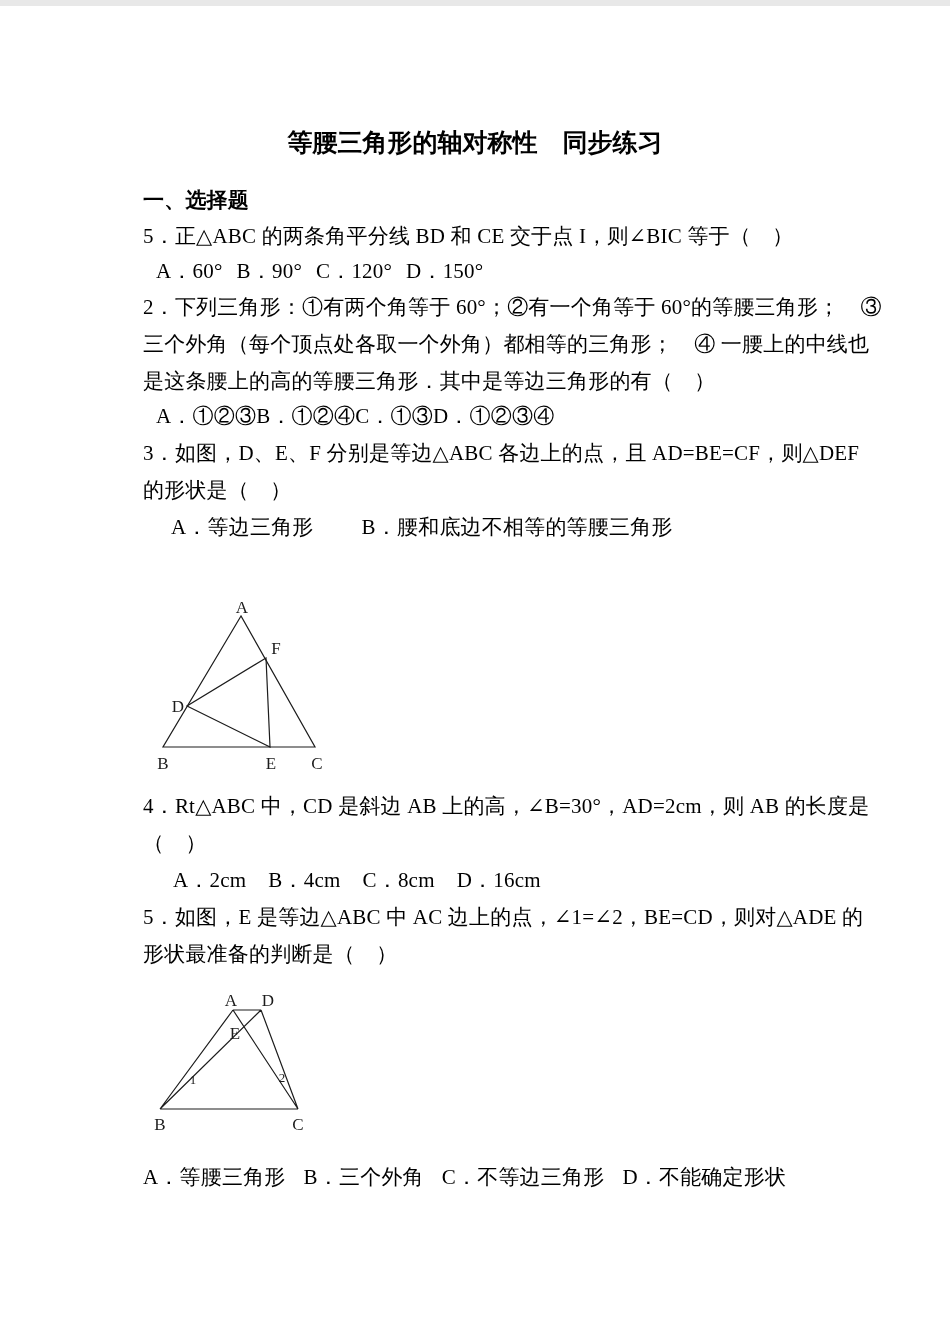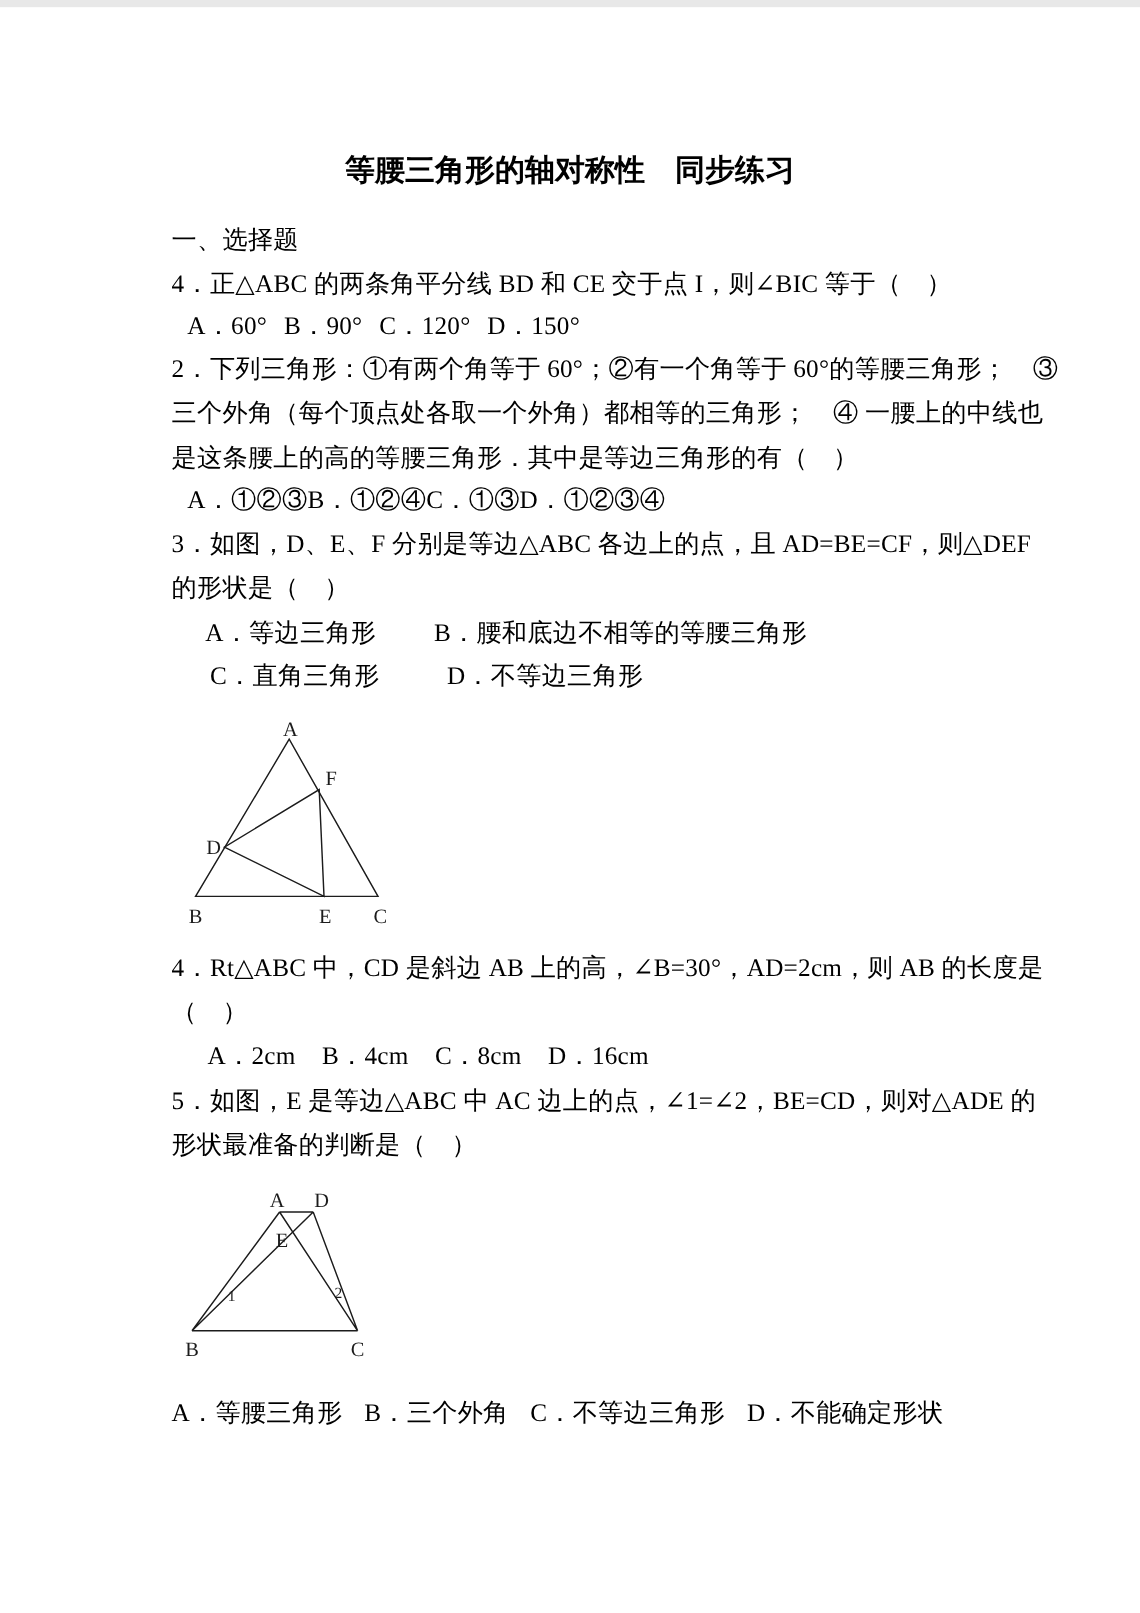--- a/index.html
+++ b/index.html
@@ -26,21 +26,21 @@
     white-space: pre;
   }
   .line {
     position: absolute;
     left: 143px;
     font-size: 21px;
     line-height: 27px;
     white-space: pre;
     letter-spacing: 0.2px;
   }
-  .bold { font-weight: normal; }
+  .bold { font-weight: bold; }
   .opts {
     position: absolute;
     display: flex;
     font-size: 21px;
     line-height: 27px;
     white-space: pre;
     letter-spacing: 0.2px;
   }
   .opts span { display: inline-block; }
   .fig { position: absolute; }
@@ -59,21 +59,21 @@
 </style>
 </head>
 <body>
 
 <div class="page">
 
   <h1 class="title">等腰三角形的轴对称性　同步练习</h1>
 
   <div class="line bold" style="top:181px">一、选择题</div>
 
-  <div class="line" style="top:217px">4．正△ABC 的两条角平分线 BD 和 CE 交于点 I，则∠BIC 等于（　）</div>
+  <div class="line" style="top:217px">5．正△ABC 的两条角平分线 BD 和 CE 交于点 I，则∠BIC 等于（　）</div>
   <div class="opts" style="top:252px; left:156px; gap:14px">
     <span>A．60°</span>
     <span>B．90°</span>
     <span>C．120°</span>
     <span>D．150°</span>
   </div>
 
   <div class="line" style="top:288px">2．下列三角形：①有两个角等于 60°；②有一个角等于 60°的等腰三角形；　③</div>
   <div class="line" style="top:325px">三个外角（每个顶点处各取一个外角）都相等的三角形；　④ 一腰上的中线也</div>
   <div class="line" style="top:362px">是这条腰上的高的等腰三角形．其中是等边三角形的有（　）</div>
@@ -82,24 +82,20 @@
     <span>B．①②④</span>
     <span>C．①③</span>
     <span>D．①②③④</span>
   </div>
 
   <div class="line" style="top:434px">3．如图，D、E、F 分别是等边△ABC 各边上的点，且 AD=BE=CF，则△DEF</div>
   <div class="line" style="top:471px">的形状是（　）</div>
   <div class="opts" style="top:508px; left:171px; gap:48px">
     <span>A．等边三角形</span>
     <span>B．腰和底边不相等的等腰三角形</span>
-  </div>
-  <div class="opts" style="top:544px; left:175px; gap:56px">
-    <span>C．直角三角形</span>
-    <span>D．不等边三角形</span>
   </div>
 
   <svg class="fig" style="left:140px; top:585px" width="210" height="195" viewBox="0 0 210 195">
     <polygon points="101,25 23,156 175,156"></polygon>
     <polygon points="47,115 130,156 126,67"></polygon>
     <text x="102" y="22">A</text>
     <text x="136" y="63">F</text>
     <text x="38" y="121">D</text>
     <text x="23" y="178">B</text>
     <text x="131" y="178">E</text>

